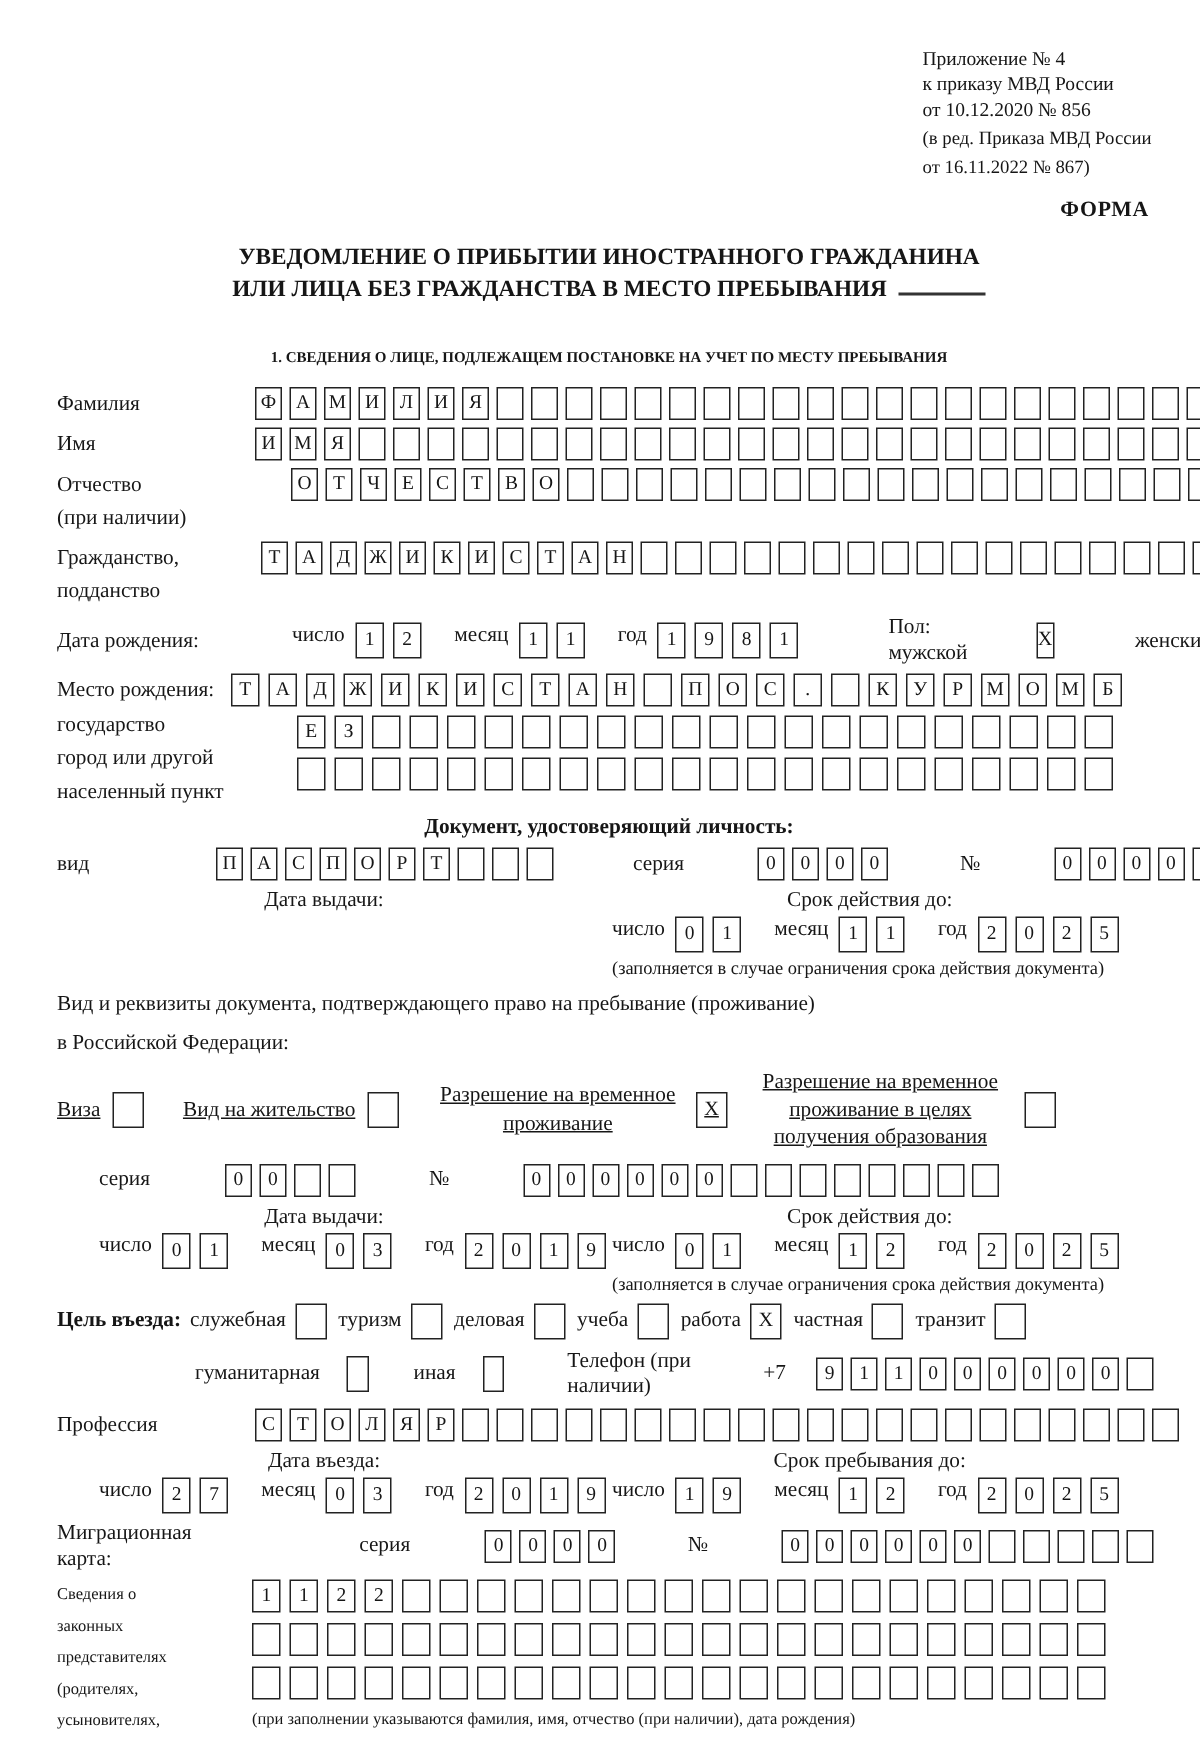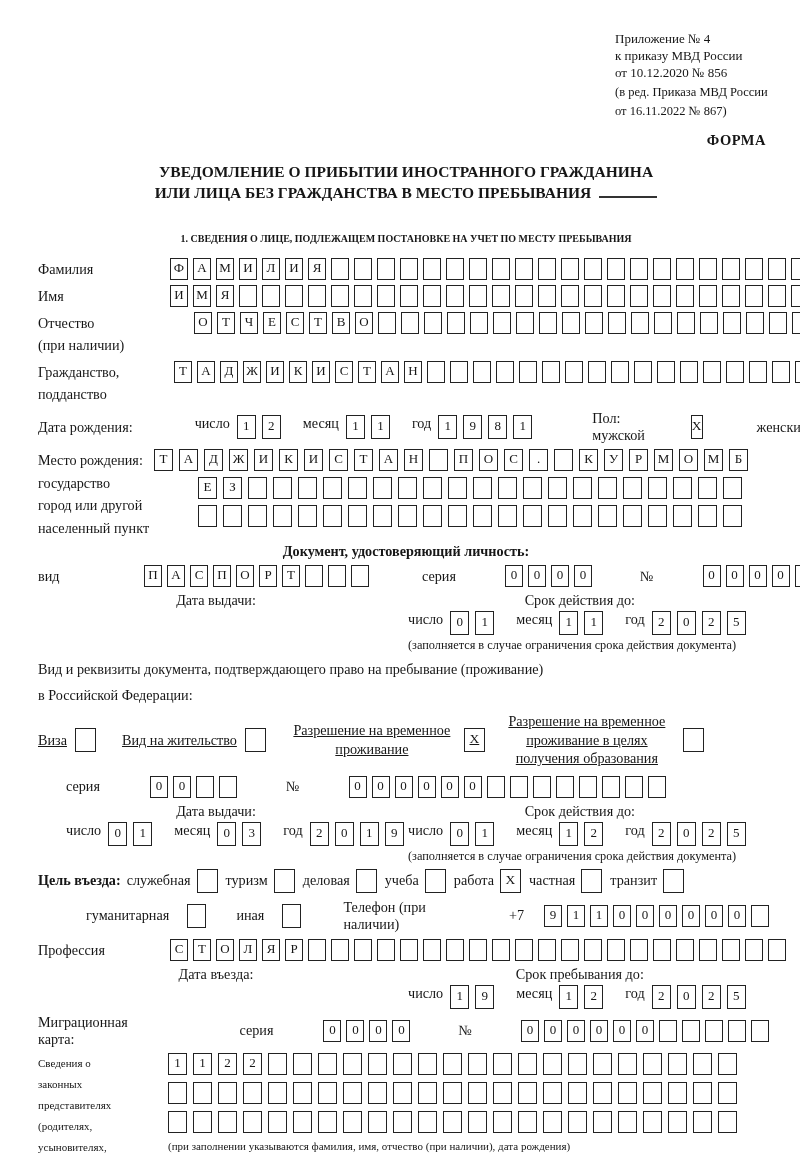--- a/index.html
+++ b/index.html
@@ -204,38 +204,39 @@
       <span class="plabel">учеба</span>
       <span class="checkbox"></span>
       <span class="plabel">работа</span>
       <span class="checkbox">X</span>
       <span class="plabel">частная</span>
       <span class="checkbox"></span>
       <span class="plabel">транзит</span>
       <span class="checkbox"></span>
     </div>
 
-    <div class="pr-row" style="margin-left:48px;gap:12px;">
+    <div class="pr-row" style="margin-left:92px;gap:12px;">
       <span class="plabel">гуманитарная</span>
       <span class="checkbox" style="margin-right:18px;"></span>
       <span class="plabel">иная</span>
       <span class="checkbox" style="margin-right:30px;"></span>
       <span class="plabel" style="margin-right:26px;">Телефон (при наличии)</span>
       <span class="plabel" style="margin-right:8px;">+7</span>
       <span class="cells"><span class="cell">9</span><span class="cell">1</span><span class="cell">1</span><span class="cell">0</span><span class="cell">0</span><span class="cell">0</span><span class="cell">0</span><span class="cell">0</span><span class="cell">0</span><span class="cell"></span></span>
     </div>
 
     <div class="row">
       <span class="lbl w90">Профессия</span>
       <span class="cells"><span class="cell">С</span><span class="cell">Т</span><span class="cell">О</span><span class="cell">Л</span><span class="cell">Я</span><span class="cell">Р</span><span class="cell"></span><span class="cell"></span><span class="cell"></span><span class="cell"></span><span class="cell"></span><span class="cell"></span><span class="cell"></span><span class="cell"></span><span class="cell"></span><span class="cell"></span><span class="cell"></span><span class="cell"></span><span class="cell"></span><span class="cell"></span><span class="cell"></span><span class="cell"></span><span class="cell"></span><span class="cell"></span><span class="cell"></span><span class="cell"></span><span class="cell"></span></span>
     </div>
 
     <div class="dates">
       <div class="dg-left">
         <div class="dhead">Дата въезда:</div>
+        <div class="dcells lg"><span class="dlabel">число</span><span class="cell">2</span><span class="cell">7</span><span class="dlabel">месяц</span><span class="cell">0</span><span class="cell">3</span><span class="dlabel">год</span><span class="cell">2</span><span class="cell">0</span><span class="cell">1</span><span class="cell">9</span></div>
       </div>
       <div class="dg-right">
         <div class="dhead">Срок пребывания до:</div>
         <div class="dcells lg"><span class="dlabel">число</span><span class="cell">1</span><span class="cell">9</span><span class="dlabel">месяц</span><span class="cell">1</span><span class="cell">2</span><span class="dlabel">год</span><span class="cell">2</span><span class="cell">0</span><span class="cell">2</span><span class="cell">5</span></div>
       </div>
     </div>
 
     <div class="row vcenter">
       <span class="plabel" style="margin-right:42px;">Миграционная карта:</span>
       <span class="plabel" style="margin-right:10px;">серия</span>

